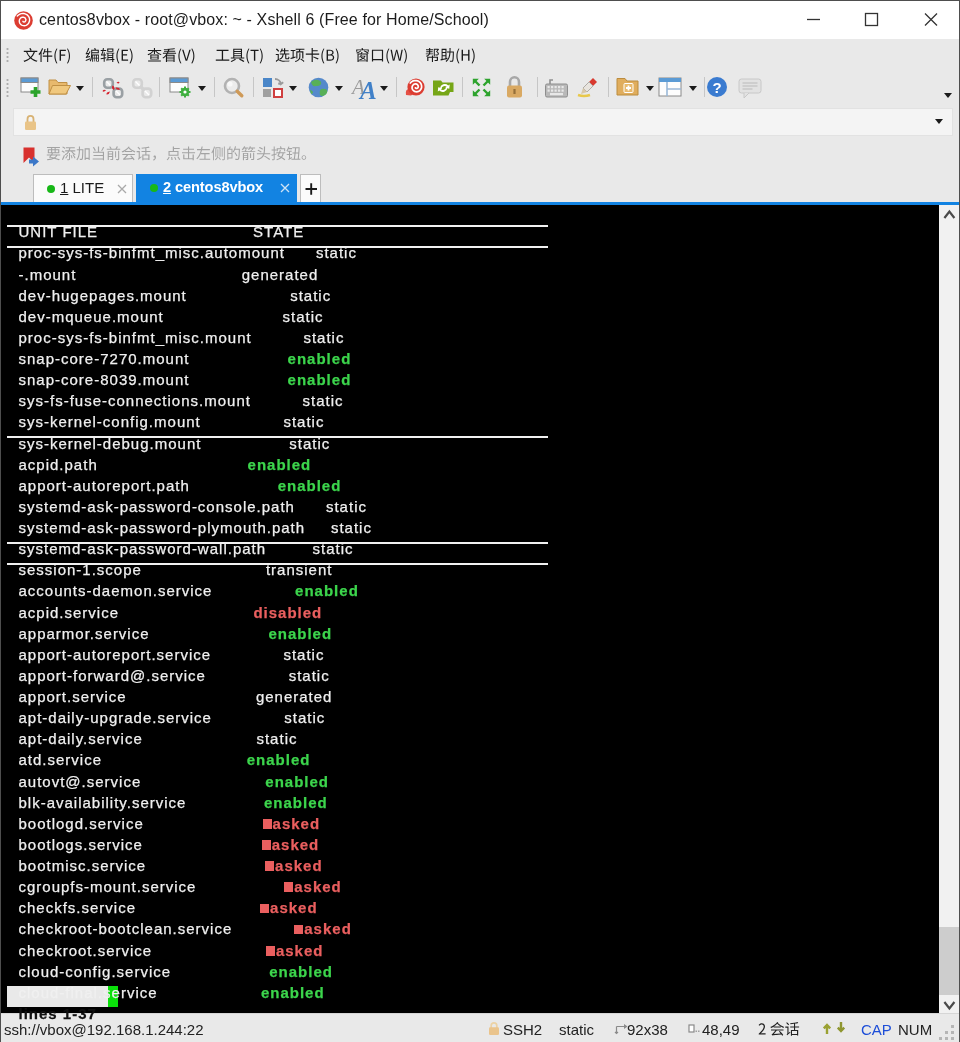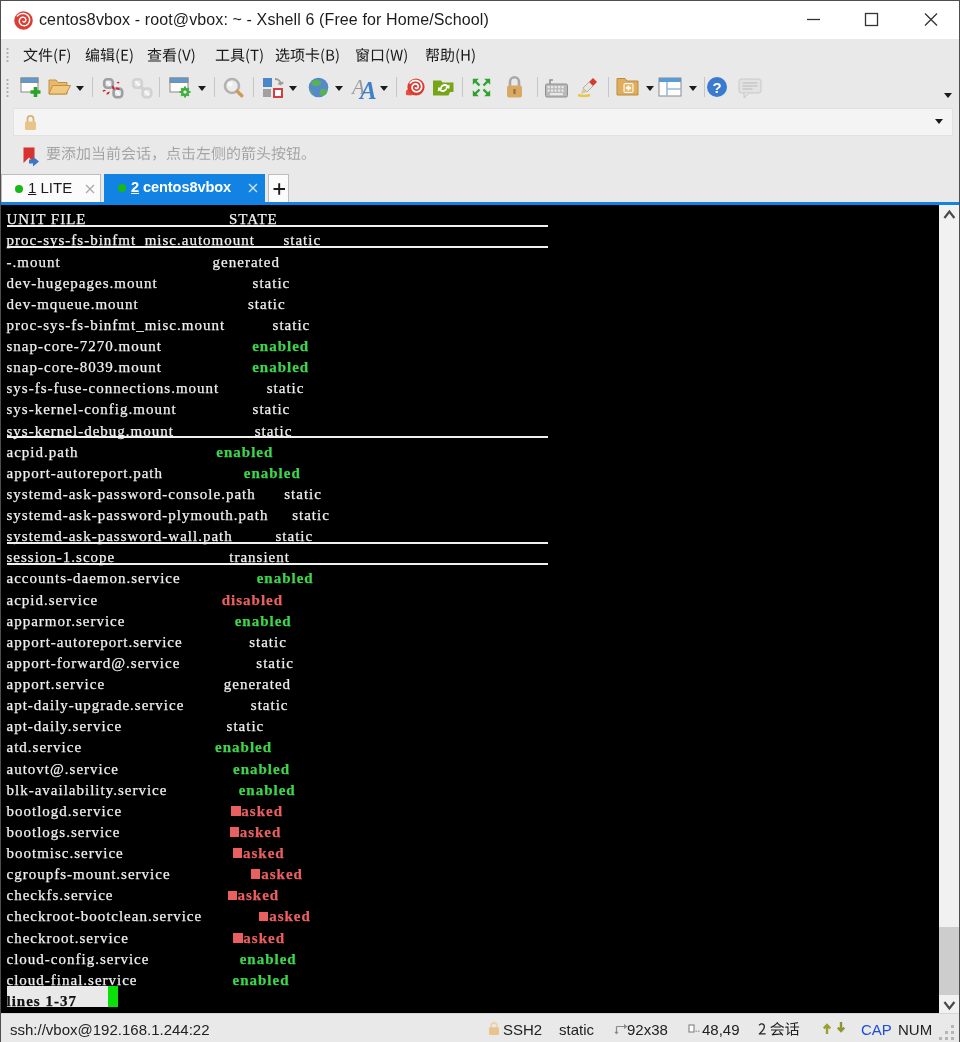--- a/index.html
+++ b/index.html
@@ -8,29 +8,29 @@
 .abs { position:absolute; }
 #titlebar { left:0; top:0; width:958px; height:37.5px; background:#fff; }
 #title { left:38px; top:10px; font-size:16px; letter-spacing:0.12px; color:#1c1c1c; }
 #menubar { left:0; top:37.5px; width:958px; height:30.5px; background:#e9e9e9; }
 #toolbar { left:0; top:68px; width:958px; height:38px; background:#e9e9e9; }
 #addrrow { left:0; top:106px; width:958px; height:30px; background:#e9e9e9; }
 #addr { left:12px; top:1px; width:940px; height:28px; background:#f4f4f4; border:1px solid #e2e2e2; }
 #addrtext { left:44px; top:112px; font-size:17px; color:#9d9d9d; }
 #inforow { left:0; top:136px; width:958px; height:38px; background:#e9e9e9; }
 #tabrow { left:0; top:174px; width:958px; height:28px; background:#e9e9e9; }
-.tab { position:absolute; top:173px; height:28px; }
+.tab { position:absolute; top:173px; height:28px;margin-left:32px; }
 #tab1 { left:0; width:100px; background:#fbfbfb; border:1px solid #bdbdbd; border-bottom:none; }
 #tab2 { left:103px; width:161px; background:#1283e2; }
 #tabplus { left:267px; width:21px; background:#fbfbfb; border:1px solid #bdbdbd; border-bottom:none; }
 .dot { position:absolute; width:8px; height:8px; border-radius:50%; background:#18b818; top:10px; }
 #bluestrip { left:0; top:201px; width:958px; height:2.5px; background:#1283e2; }
 #term { left:0; top:203.5px; width:939px; height:809.5px; background:#000; }
-#termpre { position:absolute; left:5.5px; top:208.37px; margin:0;
-  font-family:Liberation Serif, serif; font-size:15px; line-height:21.13px;
+#termpre { position:absolute; left:5.5px; top:208.37px; margin:12px;
+  font-family:Liberation Sans, sans-serif; font-size:15px; line-height:21.13px;
   letter-spacing:1px; color:#f0f0f0; white-space:pre; -webkit-text-stroke:0.25px currentColor; }
 #termpre .g { color:#3cd54c; font-weight:bold; }
 #termpre .r { color:#ea5f5f; font-weight:bold; }
 #termpre .mb { display:inline-block; width:9.2px; height:9.8px; background:#ea5f5f; margin-right:0.8px; }
 #termpre .rv { color:#101010; font-weight:bold; position:relative; z-index:2; }
 .uline { position:absolute; left:6px; width:541px; height:2px; background:#f0f0f0; }
 #rvblock { left:5.5px; top:984.5px; width:101px; height:21.1px; background:#e9e9e9; }
 #cursor { left:106.5px; top:984.5px; width:10px; height:21.1px; background:#0ae00a; }
 #scroll { left:938px; top:203.5px; width:20px; height:809.5px; background:#f1f1f1; }
 #sthumb { left:938px; top:926px; width:20px; height:68px; background:#cdcdcd; }
@@ -311,21 +311,21 @@
 cloud-config.service                   <span class="g">enabled</span>
 cloud-final.service                    <span class="g">enabled</span>
 <span class="rv">lines 1-37</span></pre>
 <div class="abs" id="scroll"></div>
 <div class="abs" id="sthumb"></div>
 <svg class="abs" style="left:938px;top:203.5px" width="20" height="810" viewBox="0 0 20 810">
   <path d="M5.4 13 L10.4 6.5 L15.4 13" fill="none" stroke="#4a4a4a" stroke-width="2.2"></path>
   <path d="M5.4 797 L10.4 803.5 L15.4 797" fill="none" stroke="#4a4a4a" stroke-width="2.2"></path>
 </svg>
 <div class="abs" id="statusbar"></div>
-<div class="st" style="left:9px">ssh://vbox@192.168.1.244:22</div>
+<div class="st" style="left:3px">ssh://vbox@192.168.1.244:22</div>
 <svg class="abs" style="left:487px;top:1020px" width="12" height="15" viewBox="0 0 12 15">
   <path d="M3.2 7 V4.8 a2.8 2.9 0 0 1 5.6 0 V7" fill="none" stroke="#ecd2a4" stroke-width="1.7"></path>
   <rect x="1" y="6.2" width="10" height="7.8" rx="1.3" fill="#eac48c"></rect>
 </svg>
 <div class="st" style="left:502px">SSH2</div>
 <div class="st" style="left:558px">static</div>
 <div class="st" style="left:626px">92x38</div>
 <div class="st" style="left:701px">48,49</div>
 <svg style="position:absolute;left:757px;top:0;overflow:visible" width="1" height="1">
       <path d="M0.7 0.0H7.6V-1.2H4.5C4.0 -1.2 3.3 -1.1 2.7 -1.1C5.3 -3.5 7.0 -5.8 7.0 -8.0C7.0 -9.9 5.8 -11.2 3.8 -11.2C2.4 -11.2 1.5 -10.6 0.6 -9.6L1.4 -8.8C2.0 -9.5 2.8 -10.1 3.7 -10.1C5.0 -10.1 5.7 -9.2 5.7 -7.9C5.7 -6.0 4.1 -3.8 0.7 -0.8Z M14.0 0.9C14.6 0.7 15.4 0.6 23.4 -0.1C23.7 0.4 24.0 0.8 24.3 1.2L25.3 0.6C24.6 -0.6 23.2 -2.2 21.8 -3.4L20.9 -2.9C21.5 -2.3 22.1 -1.7 22.6 -1.1L15.8 -0.5C16.8 -1.5 17.9 -2.7 18.8 -4.0H25.5V-5.1H13.0V-4.0H17.3C16.3 -2.6 15.2 -1.4 14.8 -1.1C14.3 -0.6 14.0 -0.4 13.6 -0.3C13.8 0.0 14.0 0.6 14.0 0.9ZM19.2 -12.6C17.9 -10.6 15.3 -8.7 12.3 -7.4C12.6 -7.2 13.0 -6.8 13.1 -6.5C14.0 -6.9 14.8 -7.3 15.6 -7.8V-6.9H22.8V-7.9H15.8C17.1 -8.8 18.3 -9.7 19.2 -10.8C20.1 -9.8 21.4 -8.8 22.8 -7.9C23.6 -7.4 24.5 -7.0 25.3 -6.6C25.5 -6.9 25.9 -7.4 26.1 -7.6C23.7 -8.5 21.3 -10.1 19.9 -11.5L20.3 -12.1Z M28.2 -11.5C28.9 -10.8 29.9 -9.9 30.3 -9.3L31.1 -10.1C30.6 -10.7 29.7 -11.6 28.9 -12.2ZM32.9 -4.4V1.2H34.0V0.6H39.0V1.1H40.2V-4.4H37.1V-6.9H41.1V-8.0H37.1V-10.9C38.3 -11.1 39.4 -11.3 40.3 -11.6L39.5 -12.5C37.8 -11.9 34.7 -11.5 32.1 -11.2C32.3 -10.9 32.4 -10.5 32.5 -10.3C33.6 -10.4 34.8 -10.5 36.0 -10.7V-8.0H32.2V-6.9H36.0V-4.4ZM34.0 -0.4V-3.4H39.0V-0.4ZM27.3 -7.9V-6.8H29.4V-1.6C29.4 -0.9 28.9 -0.3 28.6 -0.1C28.8 0.1 29.2 0.5 29.3 0.8C29.5 0.5 29.9 0.1 32.5 -1.9C32.3 -2.1 32.1 -2.5 32.0 -2.8L30.5 -1.6V-7.9Z" transform="translate(0,1033.5)" fill="#222222"></path>

